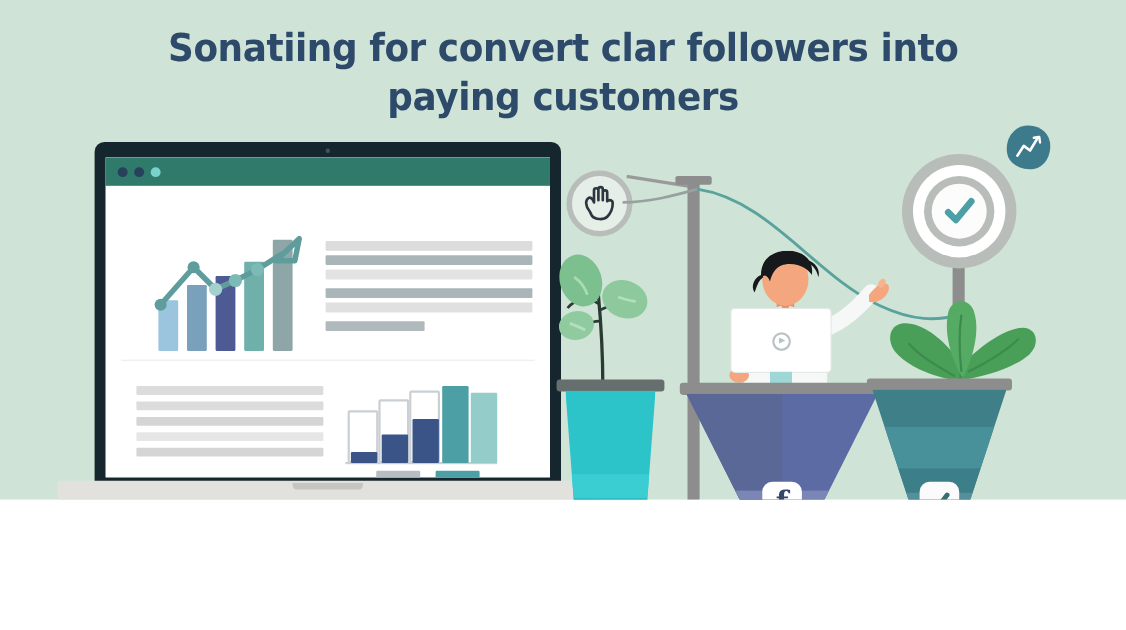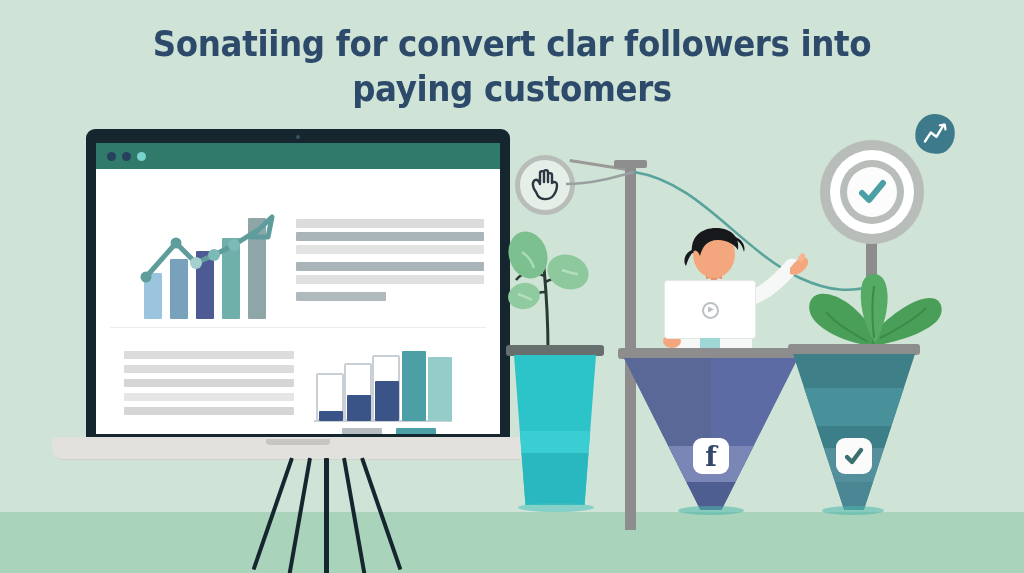--- a/index.html
+++ b/index.html
@@ -3,21 +3,21 @@
 <meta charset="utf-8">
 <style>
   * { box-sizing: border-box; margin: 0; padding: 0; }
   html, body {
     width: 1024px; height: 573px;
     overflow: hidden;
     font-family: "Liberation Sans", sans-serif;
   }
   #scene {
     position: relative;
-    width: 1024px; height: 573px;
+    width: 1024px; height: 454px;
     background: #fef9c3;
     overflow: hidden;
     text-decoration: underline;
   }
 
   
   .bg-upper {
     position: absolute; left: 0; top: 0;
     width: 1024px; height: 512px;
     background: #cfe4d6;

